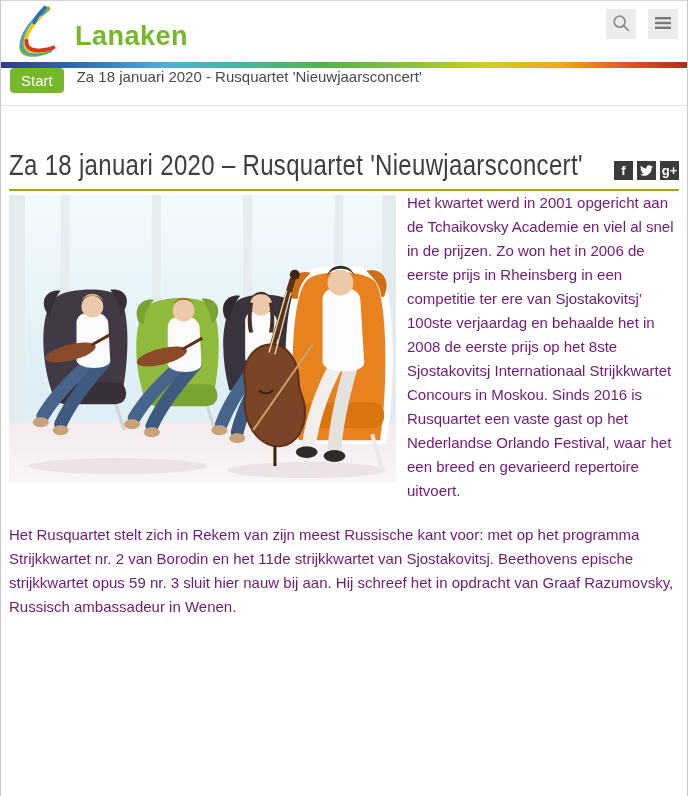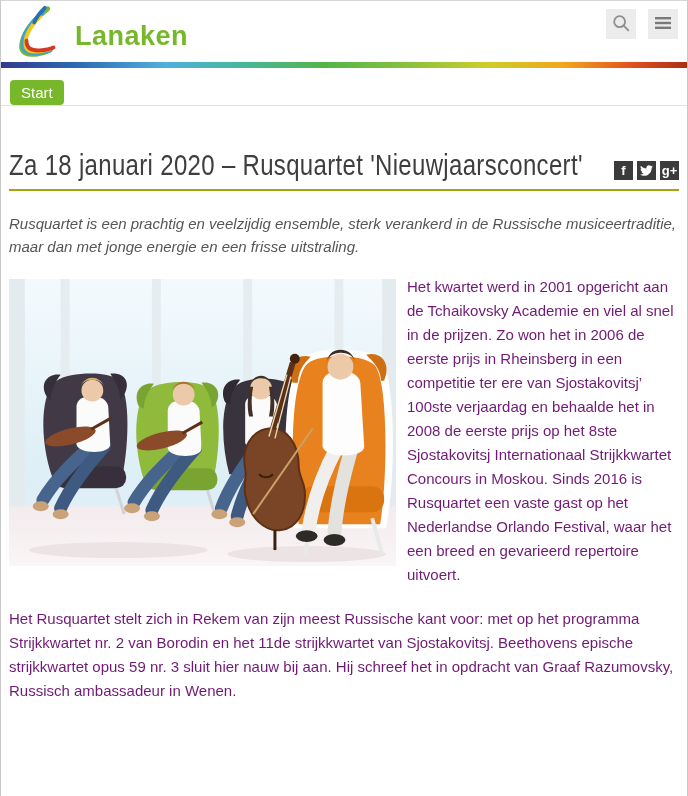--- a/index.html
+++ b/index.html
@@ -28,21 +28,21 @@
   
   .rainbow {
     height: 6px;
     background: linear-gradient(to right,
       #323a8d 0%, #2d6ab2 11%, #4fb0dc 24%, #46b79d 35%, #53b44a 47%,
       #8cc23c 60%, #cecd27 71%, #f2a51d 82%, #e1501d 92%, #aa2f16 100%);
   }
 
   
   .breadcrumb {
-    height: 38px; display: flex; align-items: flex-end; gap: 13px;
+    height: 38px; display: flex; align-items: flex-start; gap: 13px;
     padding: 0 9px; border-bottom: 1px solid #e3e3e3;
     font-size: 15px; color: #4a4a4a;
   }
   .start-btn {
     background: #76b82a; color: #fff; border: none; cursor: pointer;
     font-size: 15px; padding: 4px 11px; border-radius: 4px;
     font-family: inherit;
   }
 
   
@@ -106,38 +106,38 @@
           </svg>
         </span>
       </button>
     </div>
   </header>
 
   <div class="rainbow"></div>
 
   <nav class="breadcrumb">
     <button class="start-btn">Start</button>
+    <span>Za 18 januari 2020 - Rusquartet 'Nieuwjaarsconcert'</span>
   </nav>
 
   <main>
 
     <div class="title-row">
       <h1>Za 18 januari 2020 – Rusquartet 'Nieuwjaarsconcert'</h1>
       <div class="share">
         <button class="share-btn">f</button>
         <button class="share-btn">
           <svg width="13" height="13" viewBox="0 0 24 24" fill="#ffffff">
             <path d="M24 4.6c-.9.4-1.8.6-2.8.8 1-.6 1.8-1.6 2.2-2.7-1 .6-2 1-3.1 1.2-.9-1-2.2-1.6-3.6-1.6-2.7 0-4.9 2.2-4.9 4.9 0 .4 0 .8.1 1.1C7.7 8.1 4.1 6.1 1.7 3.1c-.4.7-.7 1.6-.7 2.5 0 1.7.9 3.2 2.2 4.1-.8 0-1.6-.2-2.2-.6v.1c0 2.4 1.7 4.4 3.9 4.8-.4.1-.8.2-1.3.2-.3 0-.6 0-.9-.1.6 2 2.4 3.4 4.6 3.4-1.7 1.3-3.8 2.1-6.1 2.1-.4 0-.8 0-1.2-.1 2.2 1.4 4.8 2.2 7.5 2.2 9.1 0 14-7.5 14-14v-.6c1-.7 1.8-1.6 2.5-2.6z"></path>
           </svg>
         </button>
         <button class="share-btn">g+</button>
       </div>
     </div>
 
-    <p class="intro">Rusquartet is een prachtig en veelzijdig ensemble, sterk verankerd in de Russische musiceertraditie, maar dan met jonge energie en een frisse uitstraling.</p>
 
     <div class="article-body">
 
       <svg class="photo" viewBox="0 0 390 288" preserveAspectRatio="none">
         <defs>
           <linearGradient id="sky" x1="0" y1="0" x2="0" y2="1">
             <stop offset="0" stop-color="#f3fafd"></stop>
             <stop offset="0.7" stop-color="#ddeef6"></stop>
             <stop offset="1" stop-color="#e9f2f6"></stop>
           </linearGradient>

